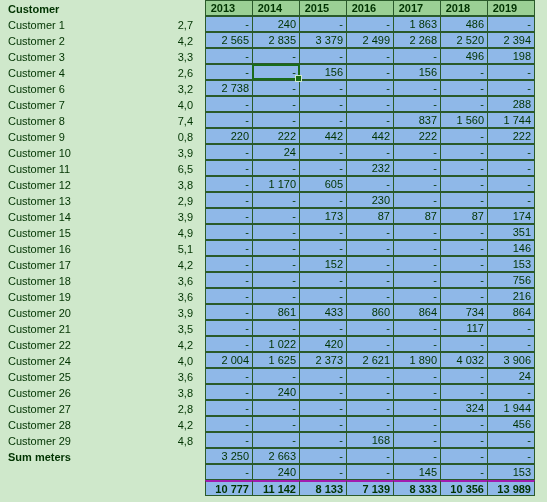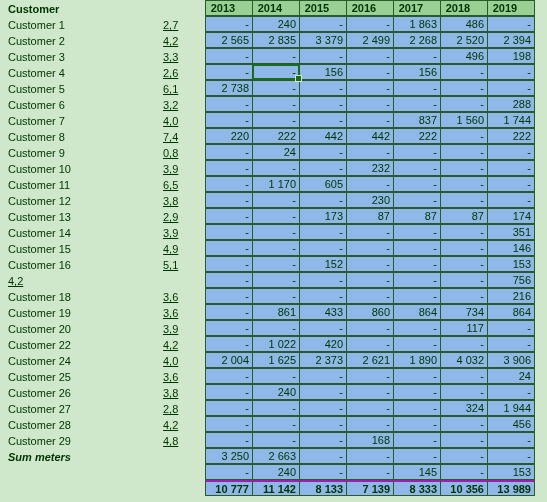--- a/index.html
+++ b/index.html
@@ -41,23 +41,22 @@
     line-height: 16px;
   }
   .left .row {
     padding-left: 8px;
   }
   .cust-name {
     width: 155px;
   }
   .cust-val {
     width: 30px;
-    text-align: left;
+    text-align: right;
     padding-right: 4px;
-    text-decoration: underline;
   }
   .year-cell, .data-cell, .sum-cell {
     width: 48px;
     border: 1px solid #2a5a2a;
     box-sizing: border-box;
     text-align: right;
     padding-right: 3px;
     height: 16px;
     line-height: 14px;
     margin-left: -1px;
@@ -67,21 +66,20 @@
     background: #9bd095;
     font-weight: bold;
     text-align: center;
     padding-right: 12px;
   }
   .data-cell {
     background: #8fb8e8;
   }
   .sum-row .cust-name {
     font-weight: bold;
-    font-style: italic;
   }
   .sum-cell {
     background: #8fb8e8;
     font-weight: bold;
     border-top: 2px solid #a21caf;
   }
   .right .header-row, .right .row {
     padding-left: 1px;
   }
   .selected {
@@ -121,24 +119,20 @@
         </div>
         <div class="row">
           <div class="cust-name">Customer 3</div>
           <div class="cust-val">3,3</div>
         </div>
         <div class="row">
           <div class="cust-name">Customer 4</div>
           <div class="cust-val">2,6</div>
         </div>
         <div class="row">
-          <div class="cust-name">Customer 5</div>
-          <div class="cust-val">6,1</div>
-        </div>
-        <div class="row">
           <div class="cust-name">Customer 6</div>
           <div class="cust-val">3,2</div>
         </div>
         <div class="row">
           <div class="cust-name">Customer 7</div>
           <div class="cust-val">4,0</div>
         </div>
         <div class="row">
           <div class="cust-name">Customer 8</div>
           <div class="cust-val">7,4</div>
@@ -169,33 +163,38 @@
         </div>
         <div class="row">
           <div class="cust-name">Customer 15</div>
           <div class="cust-val">4,9</div>
         </div>
         <div class="row">
           <div class="cust-name">Customer 16</div>
           <div class="cust-val">5,1</div>
         </div>
         <div class="row">
+          <div class="cust-name">Customer 17</div>
           <div class="cust-val">4,2</div>
         </div>
         <div class="row">
           <div class="cust-name">Customer 18</div>
           <div class="cust-val">3,6</div>
         </div>
         <div class="row">
           <div class="cust-name">Customer 19</div>
           <div class="cust-val">3,6</div>
         </div>
         <div class="row">
           <div class="cust-name">Customer 20</div>
           <div class="cust-val">3,9</div>
+        </div>
+        <div class="row">
+          <div class="cust-name">Customer 21</div>
+          <div class="cust-val">3,5</div>
         </div>
         <div class="row">
           <div class="cust-name">Customer 22</div>
           <div class="cust-val">4,2</div>
         </div>
         <div class="row">
           <div class="cust-name">Customer 24</div>
           <div class="cust-val">4,0</div>
         </div>
         <div class="row">

